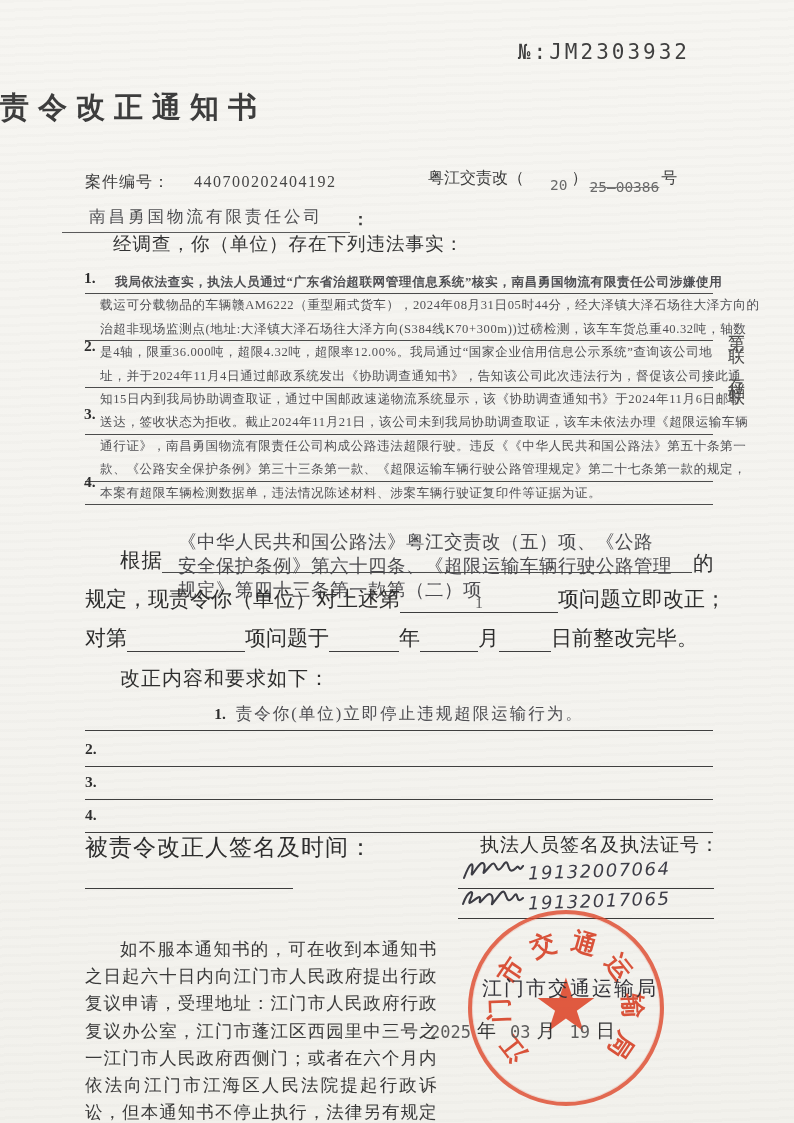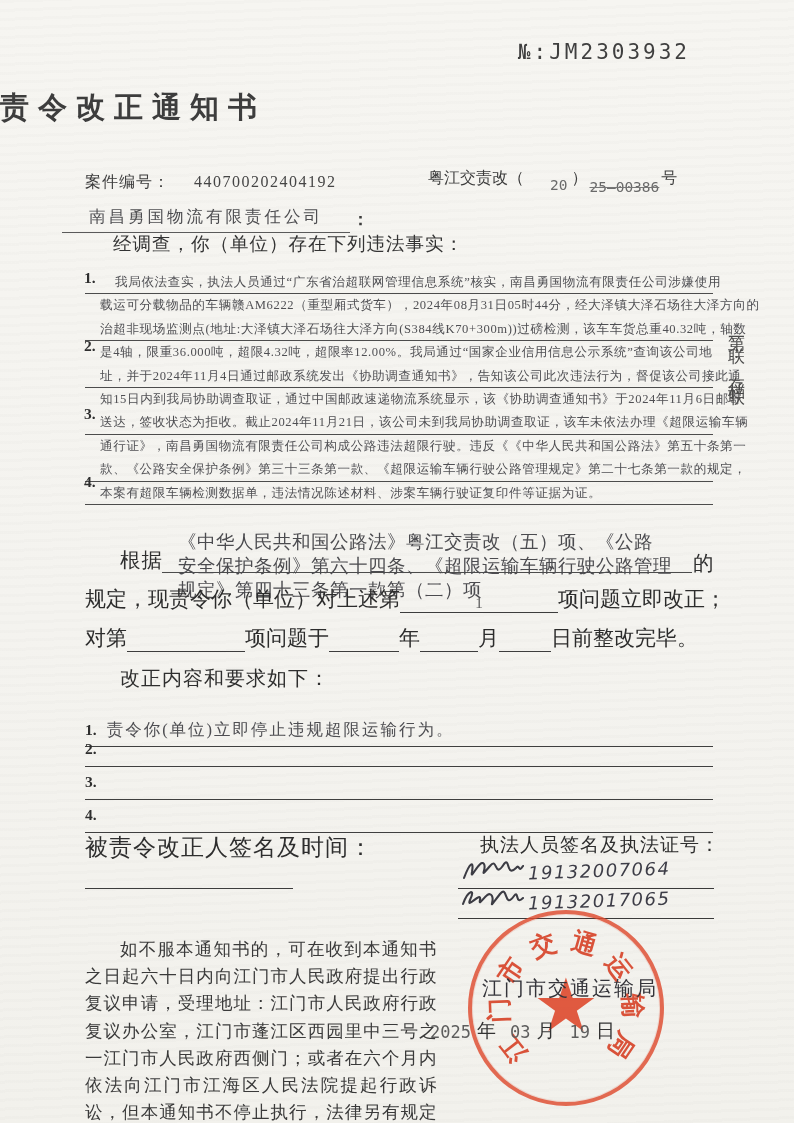--- a/index.html
+++ b/index.html
@@ -33,21 +33,21 @@
     border-bottom:1.2px solid #5a5a5a;text-align:center;}
   .company-line .company{font-size:16.5px;letter-spacing:3px;color:#4d4d50;}
   .company-colon{top:208px;left:352px;font-size:17px;font-weight:600;}
   .intro{top:231px;left:113px;font-size:18.5px;letter-spacing:1px;color:#333;}
   
   .facts{top:271px;left:85px;width:628px;}
   .fact-row{height:23.4px;padding-left:15px;box-sizing:border-box;
     font-size:12.6px;letter-spacing:.6px;color:#4f4f53;white-space:nowrap;
     overflow:visible;line-height:23.4px;}
   .fact-row.ruled{border-bottom:1px solid #4c4c4c;}
-  .fact-row.first{text-indent:15px;}
+  .fact-row.first{text-indent:15px;font-weight:bold;}
   .fact-no{position:absolute;left:-1px;width:22px;font-size:15.5px;color:#2f2f2f;
     font-weight:600;background:transparent;}
   .fn1{top:-2px;} .fn2{top:66px;} .fn3{top:134px;} .fn4{top:202px;}
   
   .copy-label{top:322px;left:725px;writing-mode:vertical-rl;font-size:17px;
     letter-spacing:6px;color:#4a4a4a;}
   
   .basis-label{top:546px;left:120px;font-size:20.5px;color:#2f2f2f;letter-spacing:1px;}
   .basis-blankline{top:520px;left:162px;width:530px;height:52px;
     border-bottom:1.2px solid #4c4c4c;}
@@ -58,21 +58,21 @@
   .blank{display:inline-block;border-bottom:1.2px solid #3d3d3d;text-align:center;
     vertical-align:bottom;}
   .blank.b1{width:158px;color:#5b5b5b;font-size:15px;}
   .basis-line3{top:624px;left:85px;font-size:21px;color:#2c2c2c;white-space:nowrap;}
   .basis-line3 .blank{height:24px;}
   .bw1{width:118px;} .bw2{width:70px;} .bw3{width:58px;} .bw4{width:52px;}
   
   .corr-head{top:665px;left:120px;font-size:20px;letter-spacing:1px;color:#2e2e2e;}
   .corr-item{left:85px;width:628px;height:27px;border-bottom:1.2px solid #3f3f3f;
     font-size:15.5px;}
-  .ci1{top:719px;} .ci2{top:739px;} .ci3{top:772px;} .ci4{top:805px;}
+  .ci1{top:703px;text-align:center;} .ci2{top:739px;} .ci3{top:772px;} .ci4{top:805px;}
   .corr-no{font-weight:600;color:#2e2e2e;font-size:15.5px;}
   .corr-text{margin-left:10px;font-size:16.5px;letter-spacing:2px;color:#4e4e52;}
   
   .sig-label-left{top:832px;left:85px;font-size:23px;letter-spacing:1px;color:#2e2e2e;}
   .sig-label-right{top:832px;left:480px;font-size:19px;letter-spacing:1px;color:#2e2e2e;}
   .sig-blank-left{top:860px;left:85px;width:208px;height:28px;border-bottom:1.2px solid #3d3d3d;}
   .sig-row{left:458px;width:256px;border-bottom:1.3px solid #3a3a3a;height:30px;}
   .sr1{top:858px;} .sr2{top:888px;}
   .scrawl{position:absolute;left:2px;top:-4px;}
   .sig-id{position:absolute;left:70px;top:2px;font-family:"DejaVu Sans",sans-serif;

